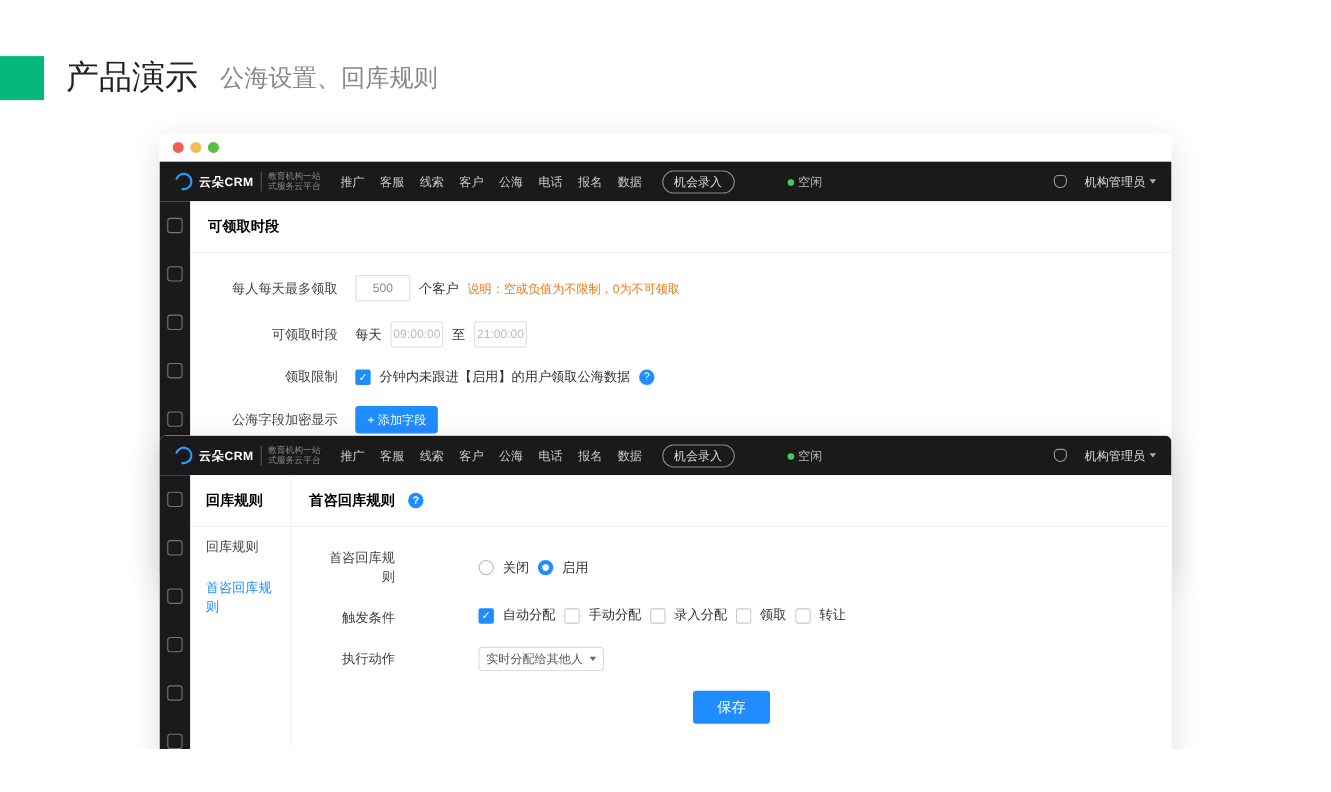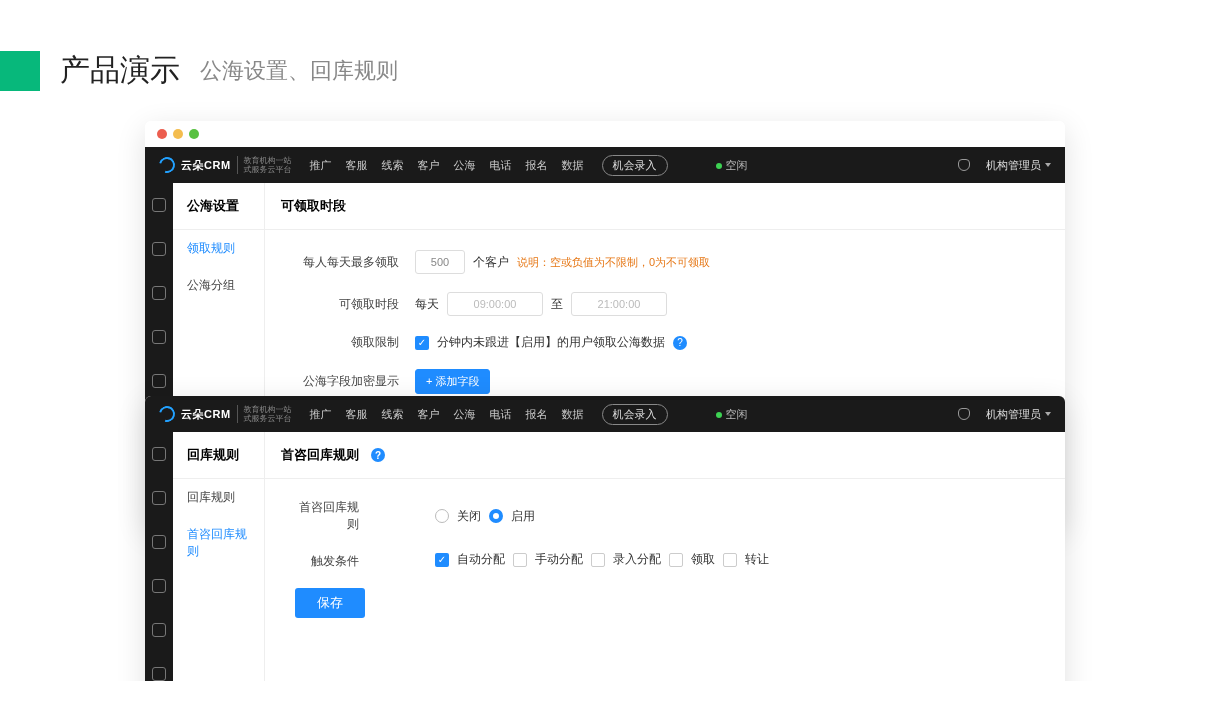--- a/index.html
+++ b/index.html
@@ -46,37 +46,37 @@
 
   .content{flex:1;background:#fff}
   .c-title{font-size:13px;font-weight:700;padding:14px 16px;border-bottom:1px solid #eee;display:flex;align-items:center;gap:12px}
   .help-q{width:14px;height:14px;border-radius:50%;background:#1f8cff;color:#fff;font-size:10px;display:inline-flex;align-items:center;justify-content:center}
   .form{padding:20px 30px 10px 30px;font-size:12px;color:#333}
   .row{display:flex;align-items:center;margin-bottom:18px}
   .row.top{align-items:flex-start}
   .lbl{width:120px;text-align:right;color:#444;padding-right:16px}
   .val{display:flex;align-items:center;flex-wrap:wrap;gap:8px}
   .input-sm{width:50px;height:24px;border:1px solid #ddd;border-radius:3px;text-align:center;color:#888;font-size:11px}
-  .input-time{width:96px;height:24px;border:1px solid #ddd;border-radius:3px;text-align:center;color:#bbb;font-size:11px}
+  .input-time{width:48px;height:24px;border:1px solid #ddd;border-radius:3px;text-align:center;color:#bbb;font-size:11px}
   .orange{color:#e67817;font-size:11px}
   .chk{width:14px;height:14px;background:#1f8cff;border-radius:2px;display:inline-flex;align-items:center;justify-content:center;color:#fff;font-size:10px}
   .chk-empty{width:14px;height:14px;border:1px solid #ccc;border-radius:2px;display:inline-block}
   .btn-outline-blue{border:1px solid #1f8cff;background:#1f8cff;color:#fff;font-size:11px;padding:4px 10px;border-radius:3px;cursor:pointer}
   .tag{border:1px solid #ddd;border-radius:3px;padding:4px 8px;font-size:11px;color:#555;display:inline-flex;align-items:center;gap:6px}
   .tag-x{color:#999;cursor:pointer}
   .hamb{display:inline-block;width:10px}
   .hamb::before{content:"≡";color:#888}
 
   .radio{width:14px;height:14px;border:1px solid #bbb;border-radius:50%;display:inline-block}
   .radio.on{border:4px solid #1f8cff}
   .select-sm{height:22px;border:1px solid #ddd;border-radius:3px;padding:0 6px;font-size:11px;color:#555;display:inline-flex;align-items:center;gap:6px;cursor:pointer}
   .mini-caret{width:0;height:0;border-left:3px solid transparent;border-right:3px solid transparent;border-top:4px solid #666}
   .blue-link{color:#1f8cff;cursor:pointer;text-decoration:underline}
   .btn-save{background:#1f8cff;color:#fff;border:none;border-radius:3px;padding:6px 22px;font-size:13px;cursor:pointer}
-  .center{display:flex;margin-top:8px}
+  .center{display:flex;justify-content:center;margin-top:8px}
   .cond-line{font-size:12px;color:#444;display:flex;align-items:center;gap:6px;flex-wrap:wrap;margin-top:6px}
 </style>
 </head>
 <body>
 
 <div class="page-header">
   <div class="green-block"></div>
   <div class="ph-title">产品演示</div>
   <div class="ph-sub">公海设置、回库规则</div>
 </div>
@@ -136,25 +136,20 @@
           </div>
         <div class="rail-slot active">
             <span class="rail-i"></span>
           </div>
         <div class="rail-slot">
             <span class="rail-i"></span>
           </div>
         <div class="rail-slot">
             <span class="rail-i"></span>
           </div>
-      </div>
-      <div class="sub-nav">
-        <div class="sub-title">公海设置</div>
-        <span class="sub-item active">领取规则</span>
-        <span class="sub-item">公海分组</span>
       </div>
       <div class="content">
         <div class="c-title">可领取时段</div>
         <div class="form">
           <div class="row">
             <div class="lbl">每人每天最多领取</div>
             <div class="val">
               <input class="input-sm" value="500" style="">
               <span>个客户</span>
               <span class="orange">
@@ -279,20 +274,29 @@
                   <span>手动分配</span>
                 <span class="chk-empty"></span>
                   <span>录入分配</span>
                 <span class="chk-empty"></span>
                   <span>领取</span>
                 <span class="chk-empty"></span>
                   <span>转让</span>
               </div>
             </div>
           </div>
+          <div class="row">
+            <div class="lbl" style="width:80px">执行动作</div>
+            <div class="val" style="margin-left:60px">
+              <span class="select-sm">
+                  <span>实时分配给其他人</span>
+                  <span class="mini-caret"></span>
+                </span>
+            </div>
+          </div>
           <div class="center">
             <button class="btn-save">保存</button>
           </div>
         </div>
       </div>
     </div>
   </div>
 
 </div>
 

